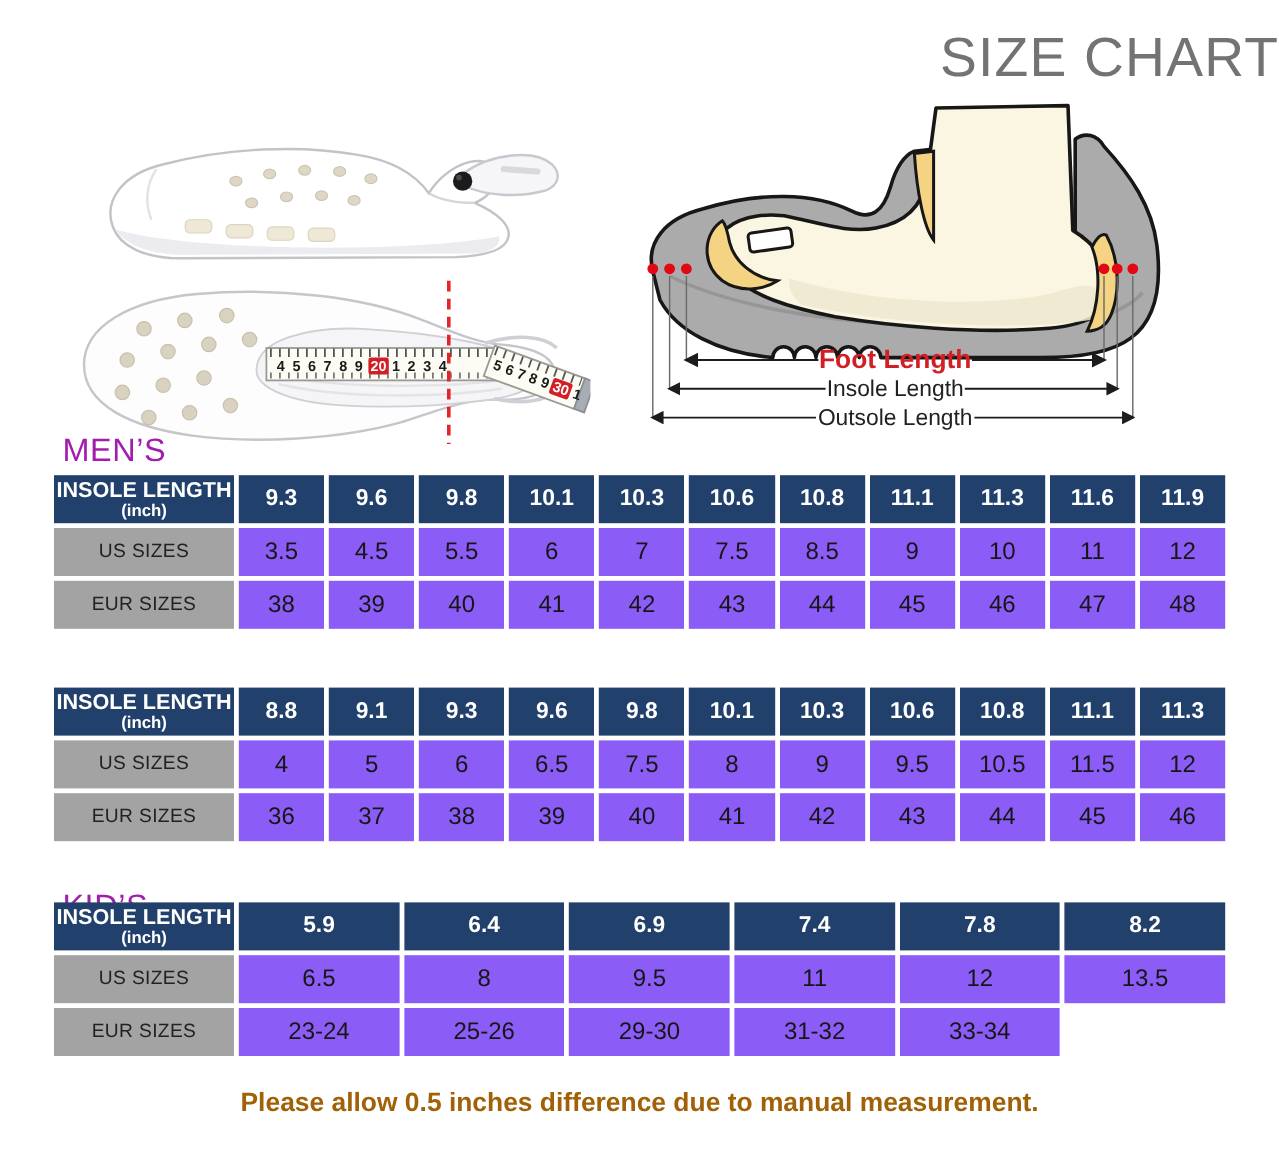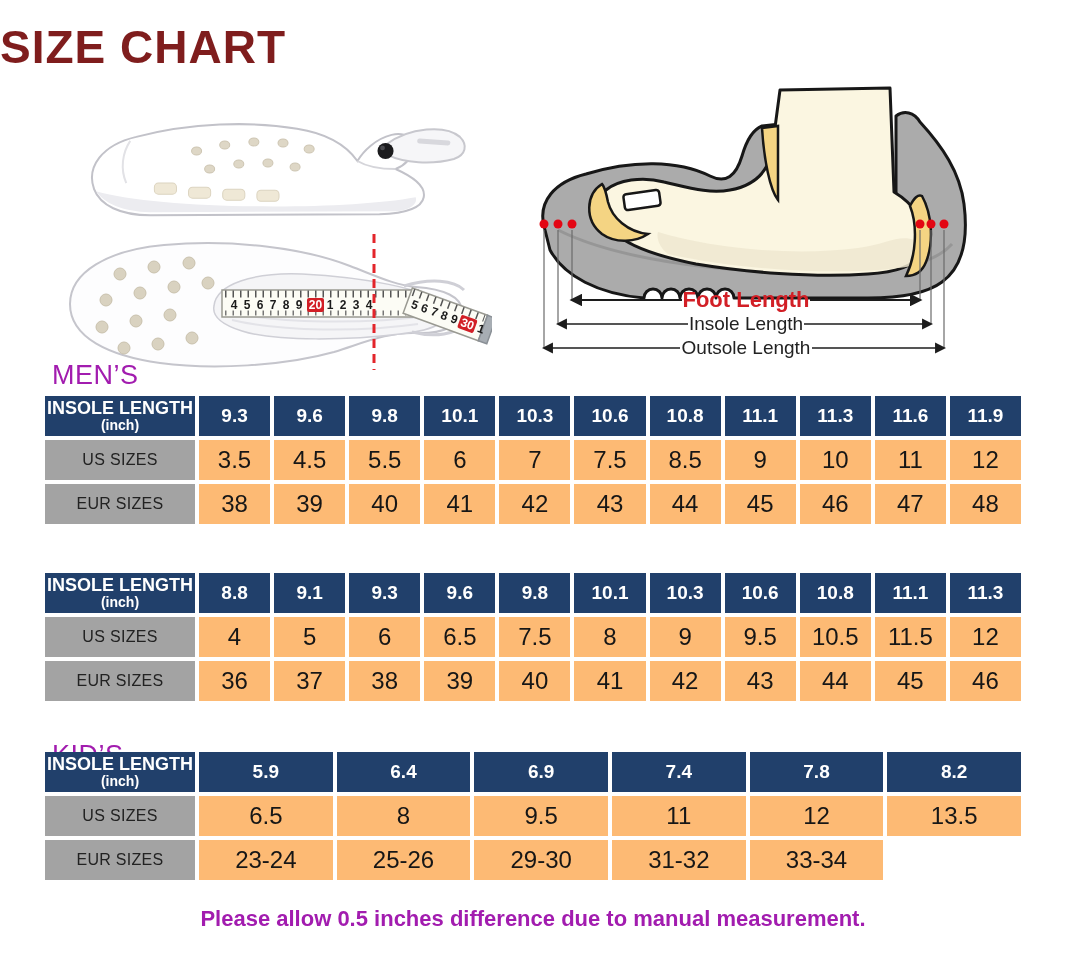--- a/index.html
+++ b/index.html
@@ -1,37 +1,37 @@
 <!DOCTYPE html>
 <html><head>
 <meta charset="utf-8">
 <style>
   html,body{margin:0;padding:0;background:#ffffff;}
   body{font-family:"Liberation Sans",sans-serif;}
   .page{position:relative;width:1066px;height:964px;background:#fff;overflow:hidden;}
 
-  .title{position:absolute;top:20px;left:0;width:100%;text-align:left;
-         font-size:46px;font-weight:700;letter-spacing:1px;color:#7f1d1d;}
+  .title{position:absolute;top:20px;left:0;width:100%;text-align:right;
+         font-size:46px;font-weight:400;letter-spacing:1px;color:#737373;}
 
   .svg-abs{position:absolute;}
 
   .section-heading{position:absolute;font-size:27px;font-weight:400;
                    color:#a21caf;letter-spacing:.5px;}
 
   .size-table{position:absolute;display:grid;gap:4px;grid-auto-rows:40px;width:976px;}
   .cell{display:flex;align-items:center;justify-content:center;}
   .cell.head{background:#21406B;color:#fff;font-weight:700;font-size:19px;}
   .cell.label-head{flex-direction:column;line-height:1.05;}
   .cell.label-head .l1{font-size:18px;font-weight:700;}
   .cell.label-head .l2{font-size:14px;font-weight:700;}
   .cell.rowlabel{background:#a3a3a3;color:#222;font-size:16px;letter-spacing:.3px;}
-  .cell.data{background:#fdba74;color:#161616;font-size:24px;}
+  .cell.data{background:#8b5cf6;color:#161616;font-size:20px;}
 
   .footnote{position:absolute;top:906px;left:0;width:100%;text-align:center;
-            font-size:22px;font-weight:700;color:#a21caf;}
+            font-size:22px;font-weight:700;color:#a16207;}
 
   text{font-family:"Liberation Sans",sans-serif;}
 </style>
 </head>
 <body>
 
 <div class="page">
 
   <div class="title">SIZE CHART</div>
 

